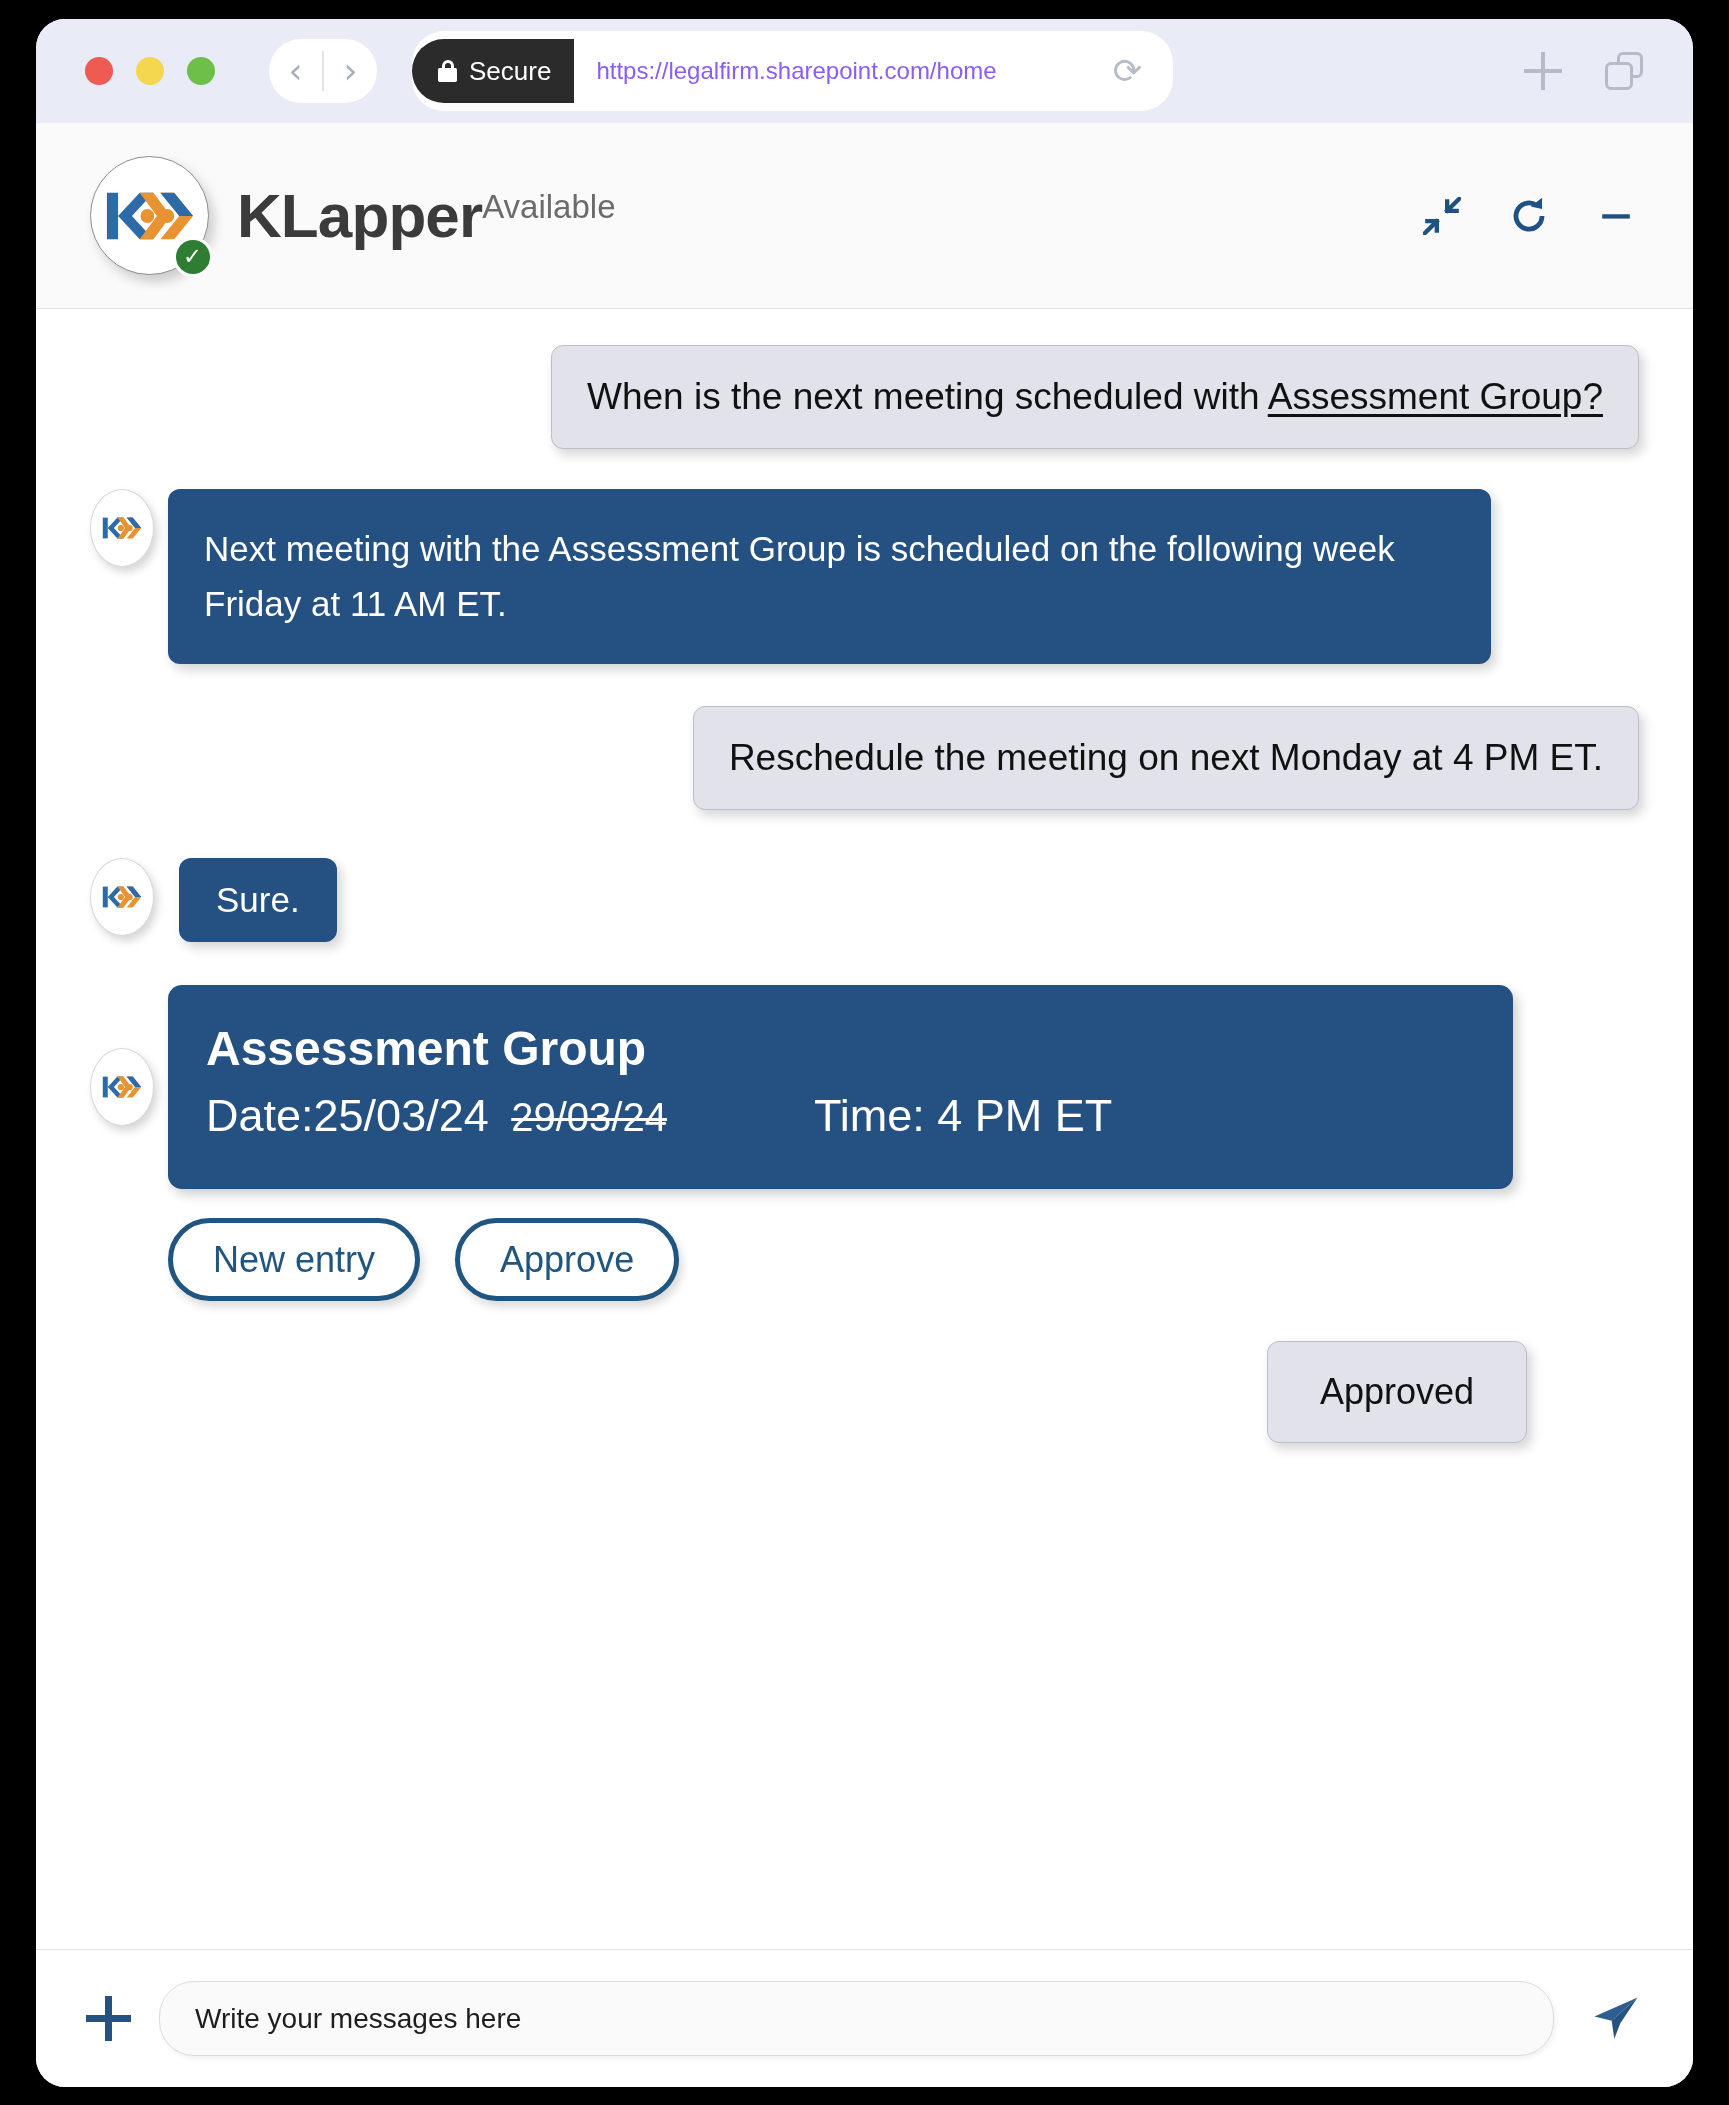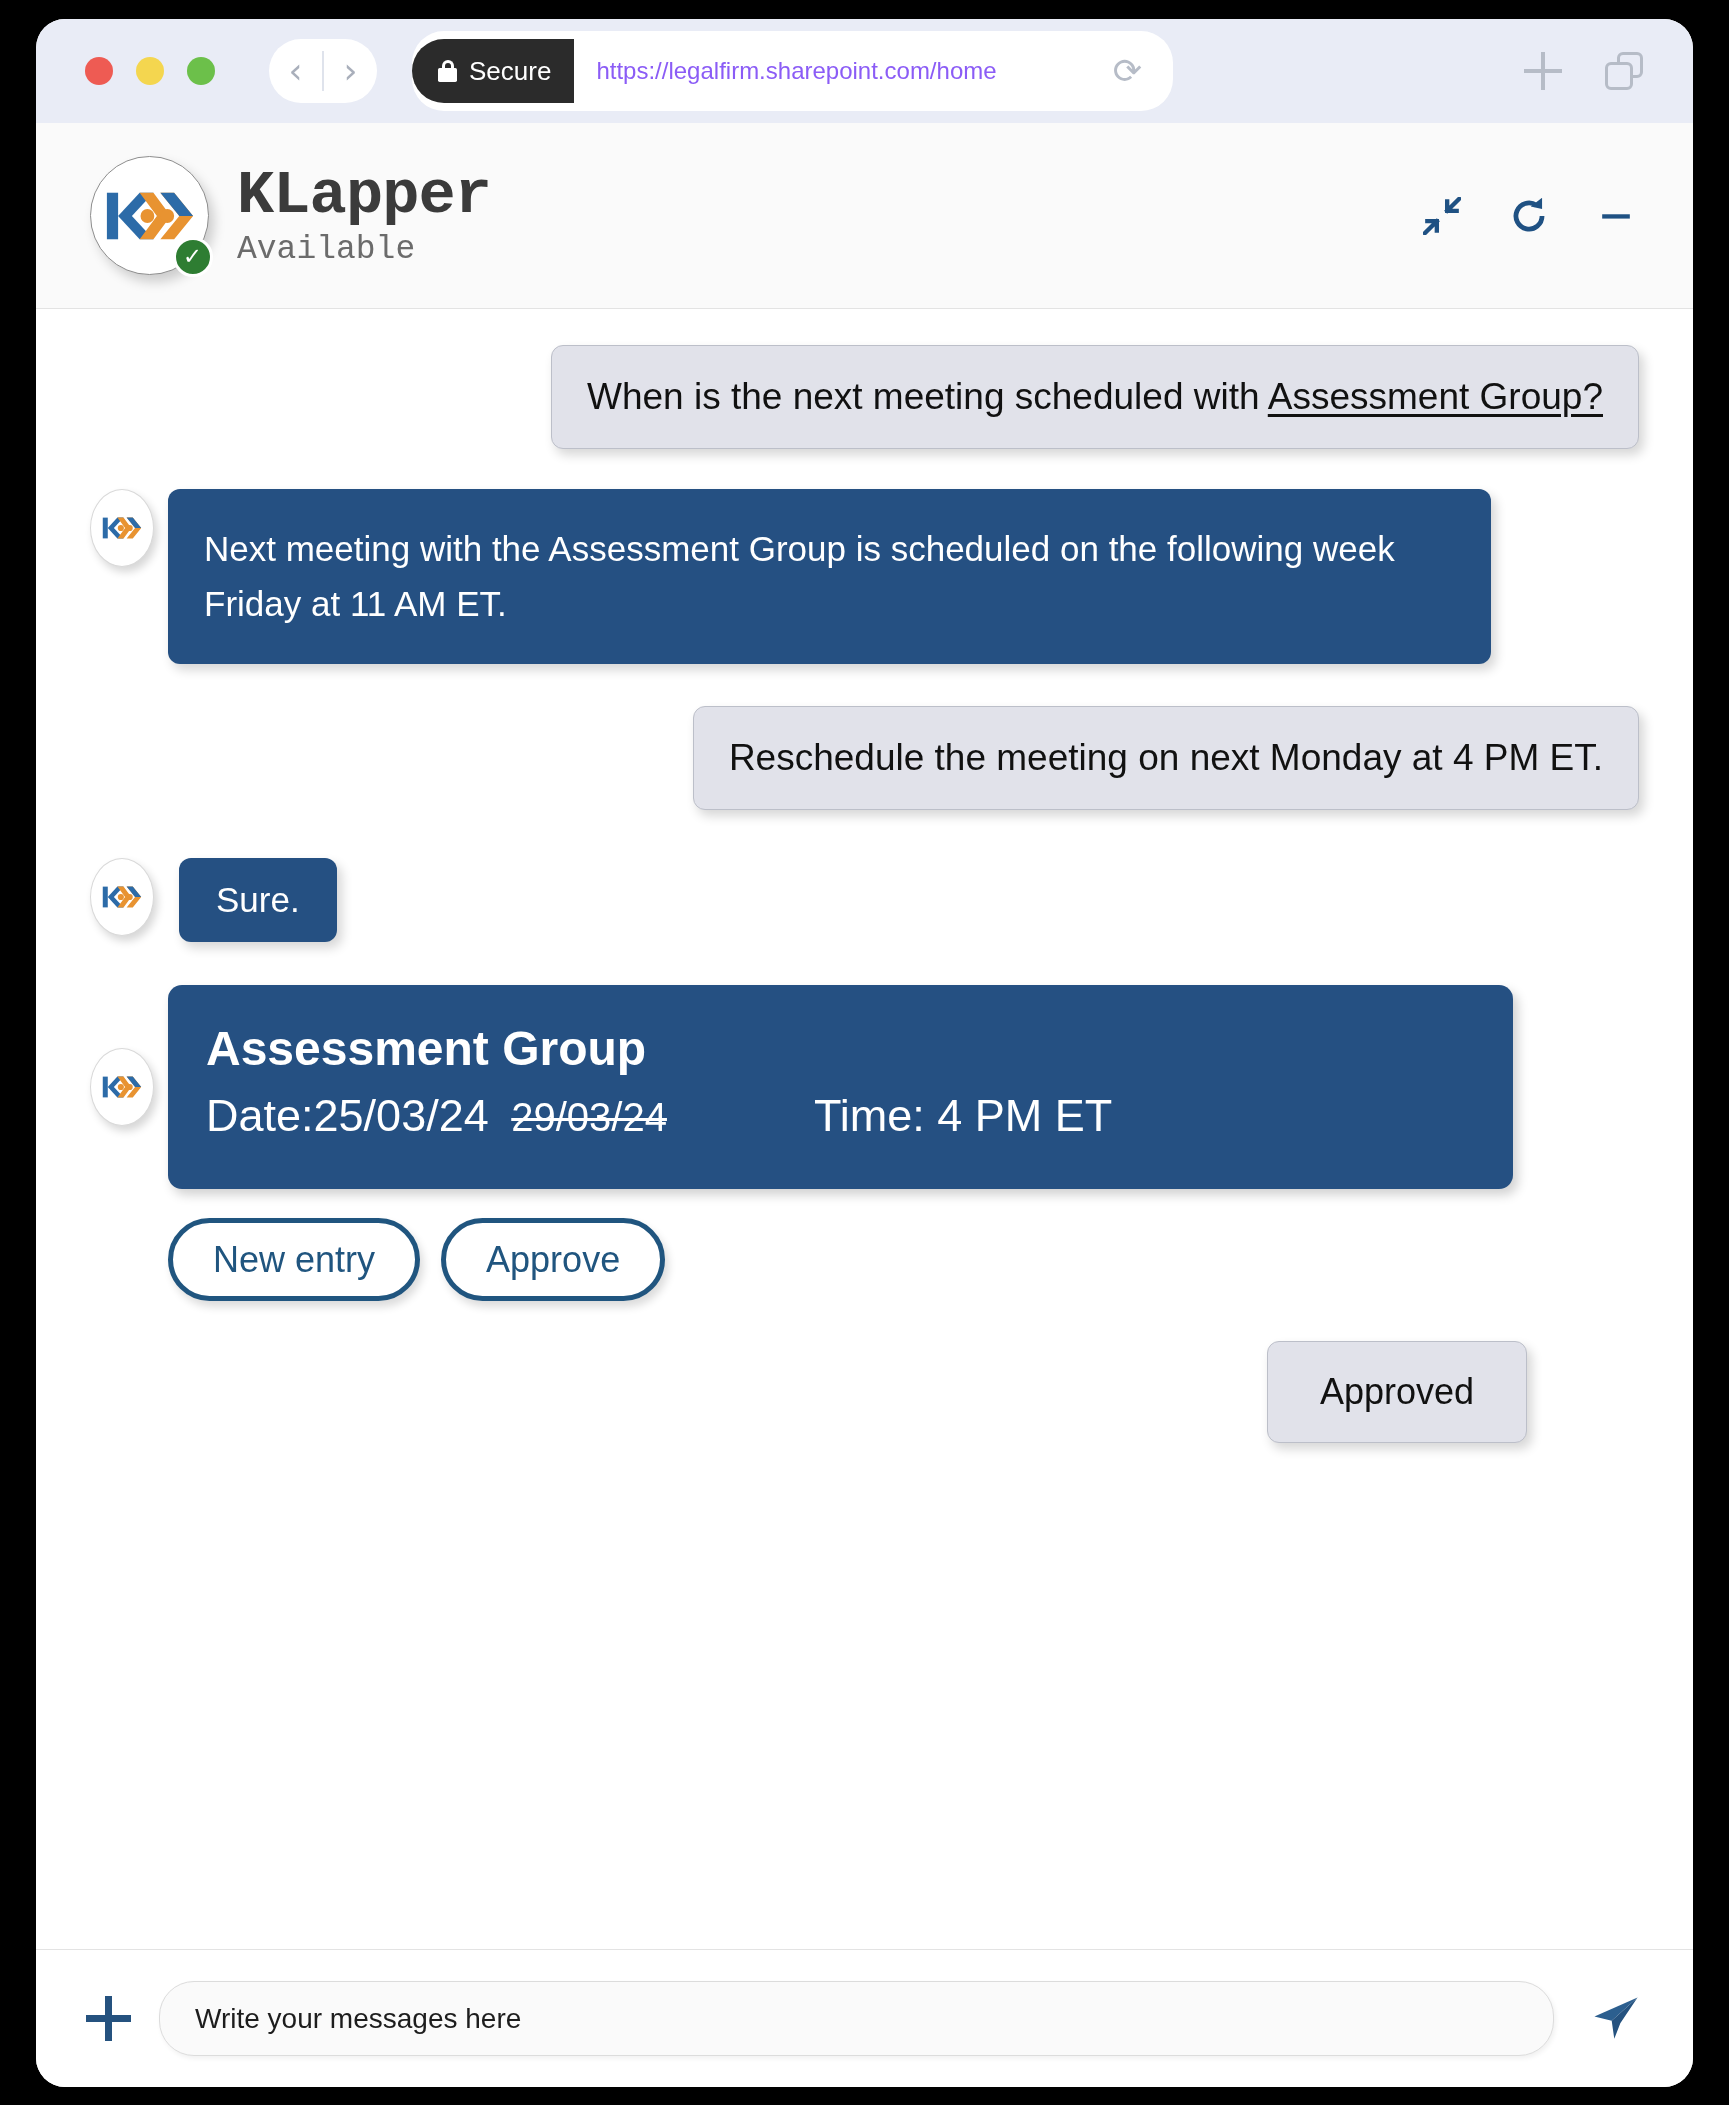--- a/index.html
+++ b/index.html
@@ -228,23 +228,21 @@
     justify-content: center;
     color: #ffffff;
     font-size: 22.5px;
     line-height: 1;
     font-family: "DejaVu Sans", sans-serif;
   }
 
   .brand-block {
     margin-left: 28px;
     display: flex;
-    flex-direction: column;
-    justify-content: center;
-    font-family: Liberation Mono, monospace;
+    justify-content: center;
   }
   .brand-title {
     font-size: 62px;
     font-weight: bold;
     color: #3b3b3b;
     line-height: 1.0;
     letter-spacing: -0.9px;
   }
   .brand-status {
     font-size: 33px;
@@ -361,21 +359,21 @@
     font-size: 40px;
   }
   .card-time {
     margin-left: 147px;
     font-size: 45px;
   }
 
   
   .actions-row {
     display: flex;
-    gap: 21px;
+    gap: 35px;
     margin-top: 29px;
     margin-left: 78px;
   }
   .pill-btn {
     background: #ffffff;
     color: #20557f;
     border: 5.2px solid #20557f;
     border-radius: 42px;
     font-size: 36px;
     padding: 14px 40px;

